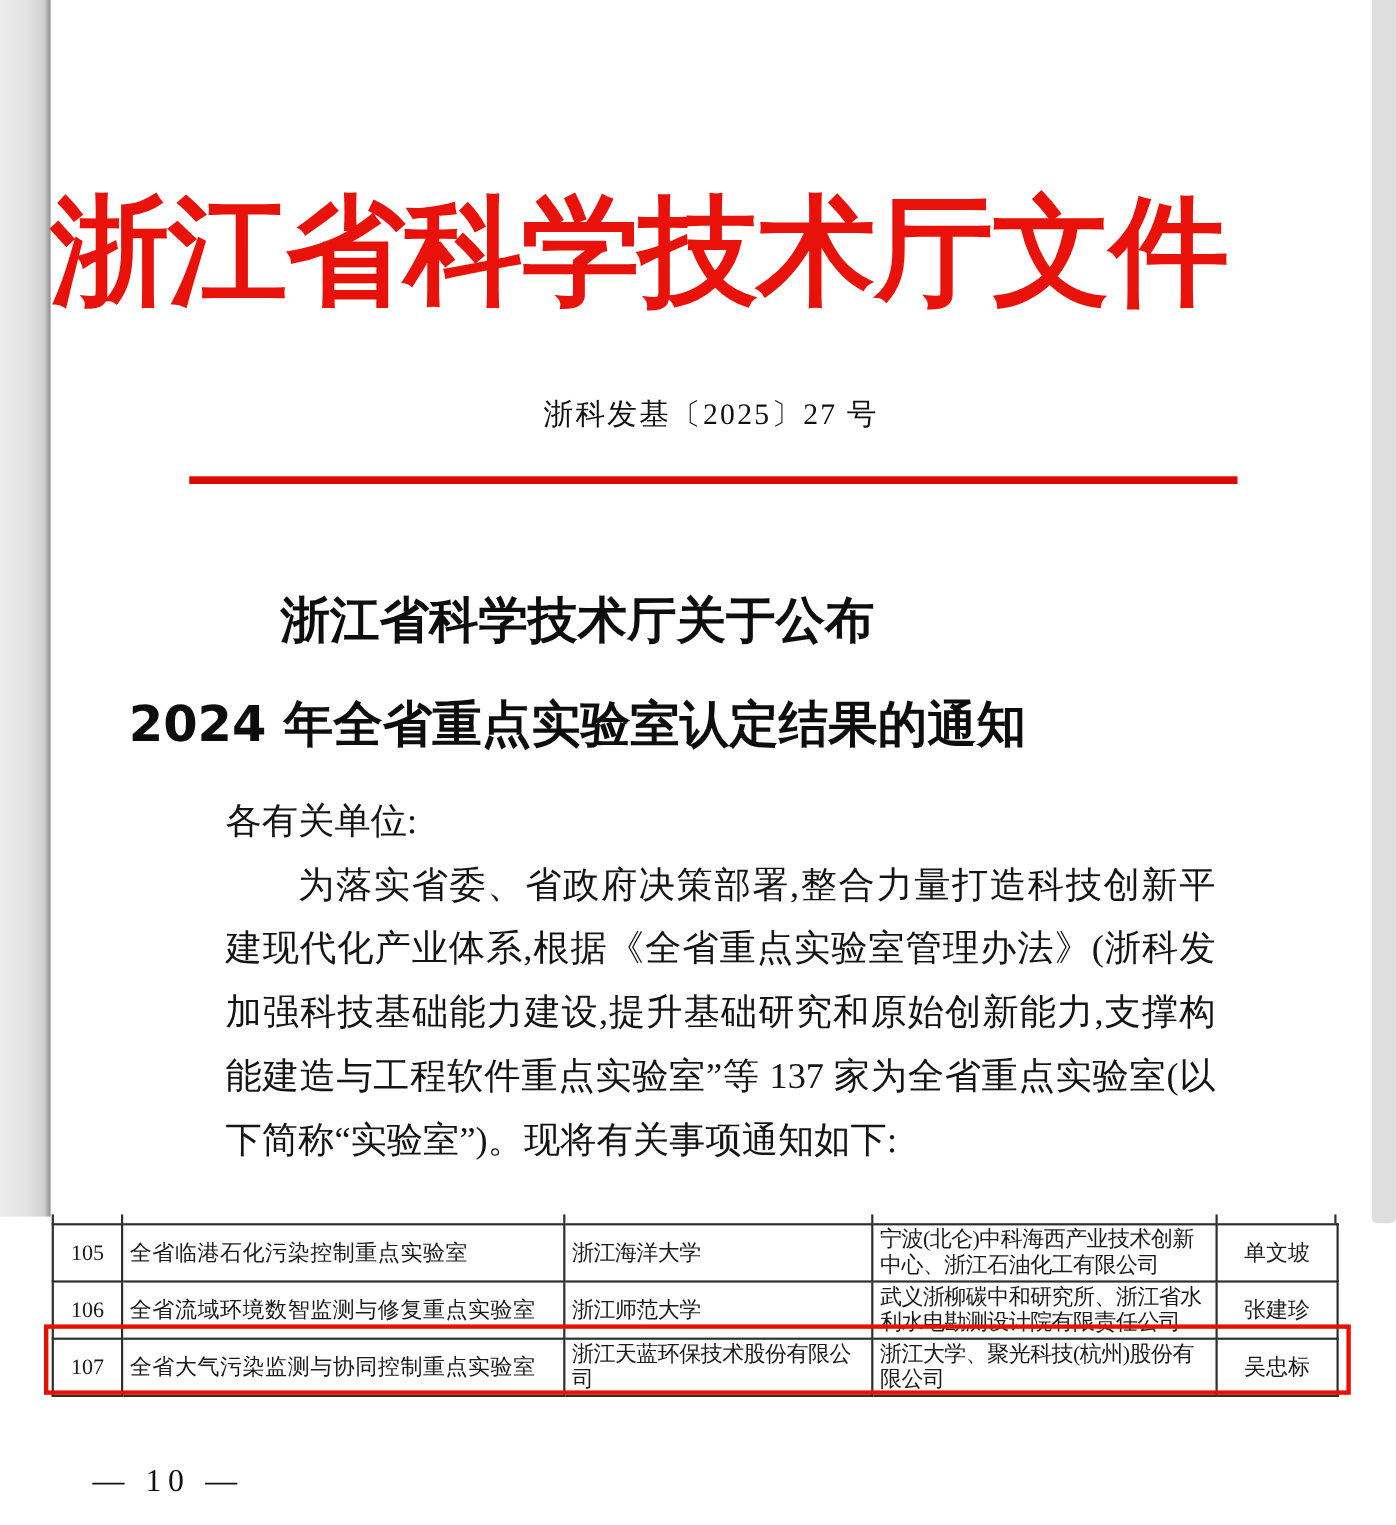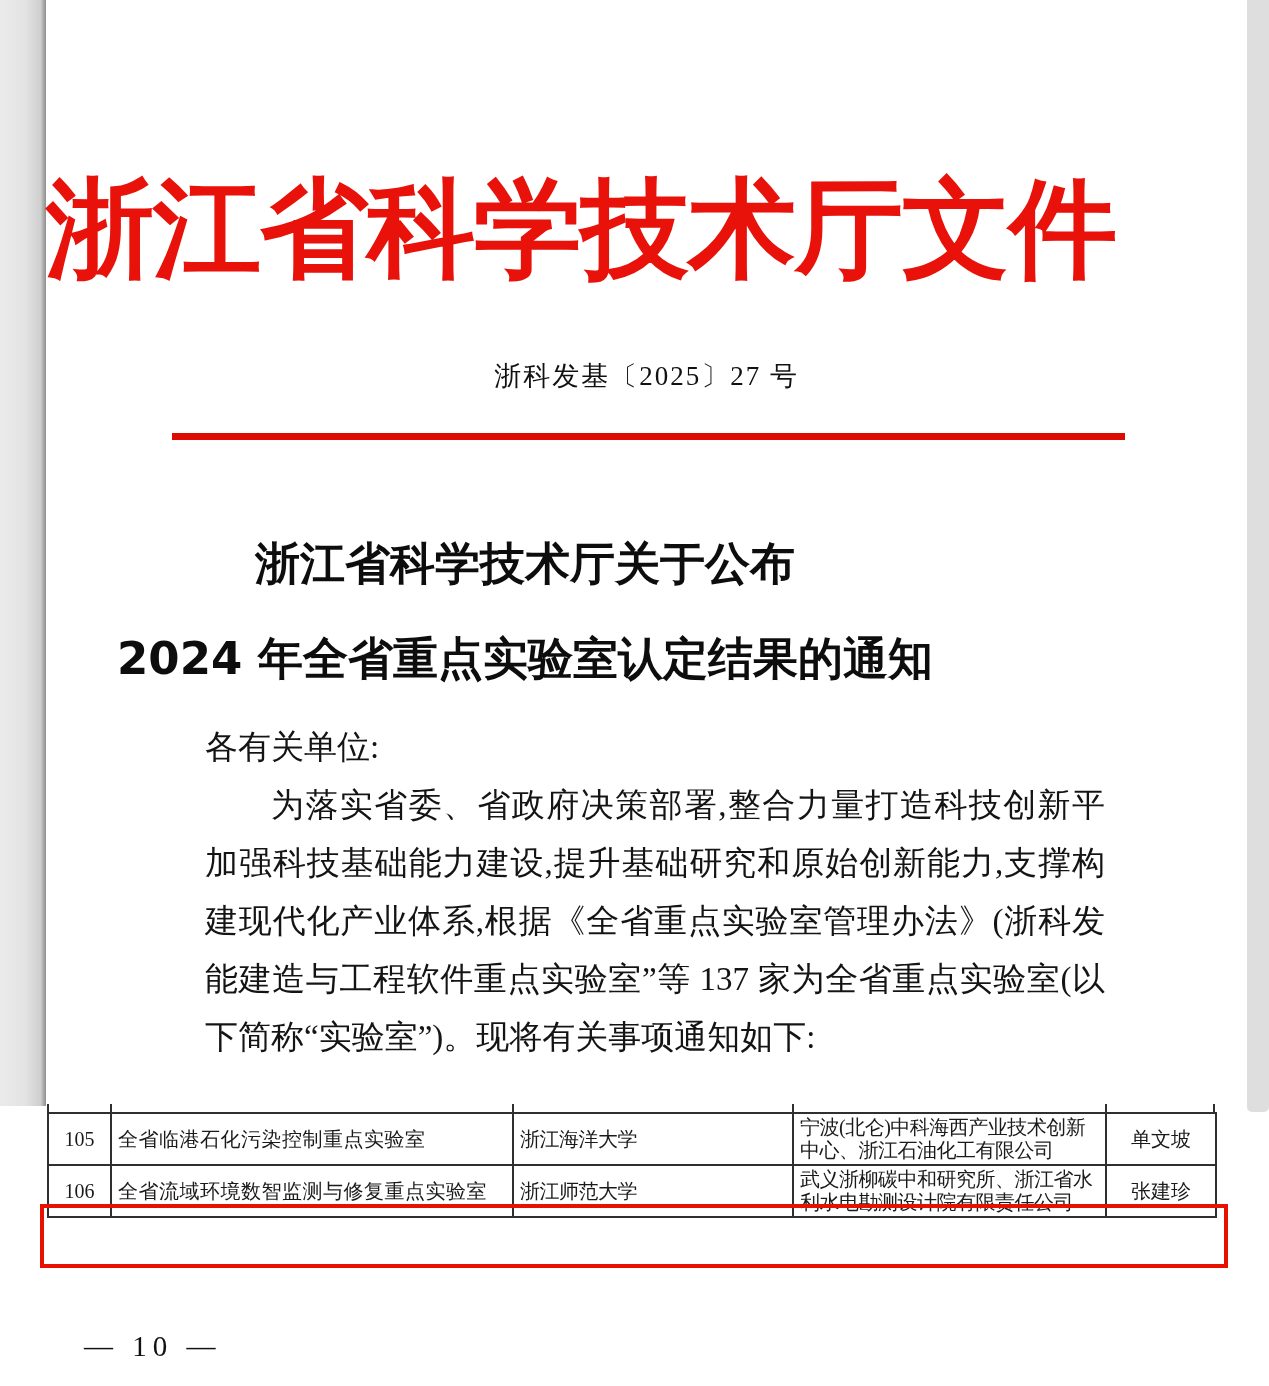--- a/index.html
+++ b/index.html
@@ -120,22 +120,22 @@
 <div class="abs doc-title">浙江省科学技术厅文件</div>
 <div class="abs doc-number">浙科发基〔2025〕27 号</div>
 <div class="abs red-rule"></div>
 
 <div class="abs notice-line notice-1">浙江省科学技术厅关于公布</div>
 <div class="abs notice-line notice-2">2024 年全省重点实验室认定结果的通知</div>
 
 <div class="abs body-block">
   <div class="body-line">各有关单位:</div>
   <div class="body-line just indent">为落实省委、省政府决策部署,整合力量打造科技创新平台,</div>
+  <div class="body-line just">建现代化产业体系,根据《全省重点实验室管理办法》(浙科发</div>
   <div class="body-line just">加强科技基础能力建设,提升基础研究和原始创新能力,支撑构</div>
-  <div class="body-line just">建现代化产业体系,根据《全省重点实验室管理办法》(浙科发</div>
   <div class="body-line just">能建造与工程软件重点实验室”等 137 家为全省重点实验室(以</div>
   <div class="body-line">下简称“实验室”)。现将有关事项通知如下:</div>
 </div>
 
 <div class="stub" style="left:47px"></div>
 <div class="stub" style="left:110px"></div>
 <div class="stub" style="left:512px"></div>
 <div class="stub" style="left:792px"></div>
 <div class="stub" style="left:1105px"></div>
 <div class="stub" style="left:1213px"></div>
@@ -156,18 +156,25 @@
       <td class="c-partner">宁波(北仑)中科海西产业技术创新中心、浙江石油化工有限公司</td>
       <td class="c-director">单文坡</td>
     </tr>
     <tr style="height:49px">
       <td class="c-no">106</td>
       <td class="c-lab">全省流域环境数智监测与修复重点实验室</td>
       <td class="c-host">浙江师范大学</td>
       <td class="c-partner">武义浙柳碳中和研究所、浙江省水利水电勘测设计院有限责任公司</td>
       <td class="c-director">张建珍</td>
     </tr>
+    <tr style="height:50px">
+      <td class="c-no">107</td>
+      <td class="c-lab">全省大气污染监测与协同控制重点实验室</td>
+      <td class="c-host">浙江天蓝环保技术股份有限公司</td>
+      <td class="c-partner">浙江大学、聚光科技(杭州)股份有限公司</td>
+      <td class="c-director">吴忠标</td>
+    </tr>
   </tbody>
 </table>
 
 <div class="abs highlight-box"></div>
 
 <div class="abs page-num">— 10 —</div>
 
 </body></html>

